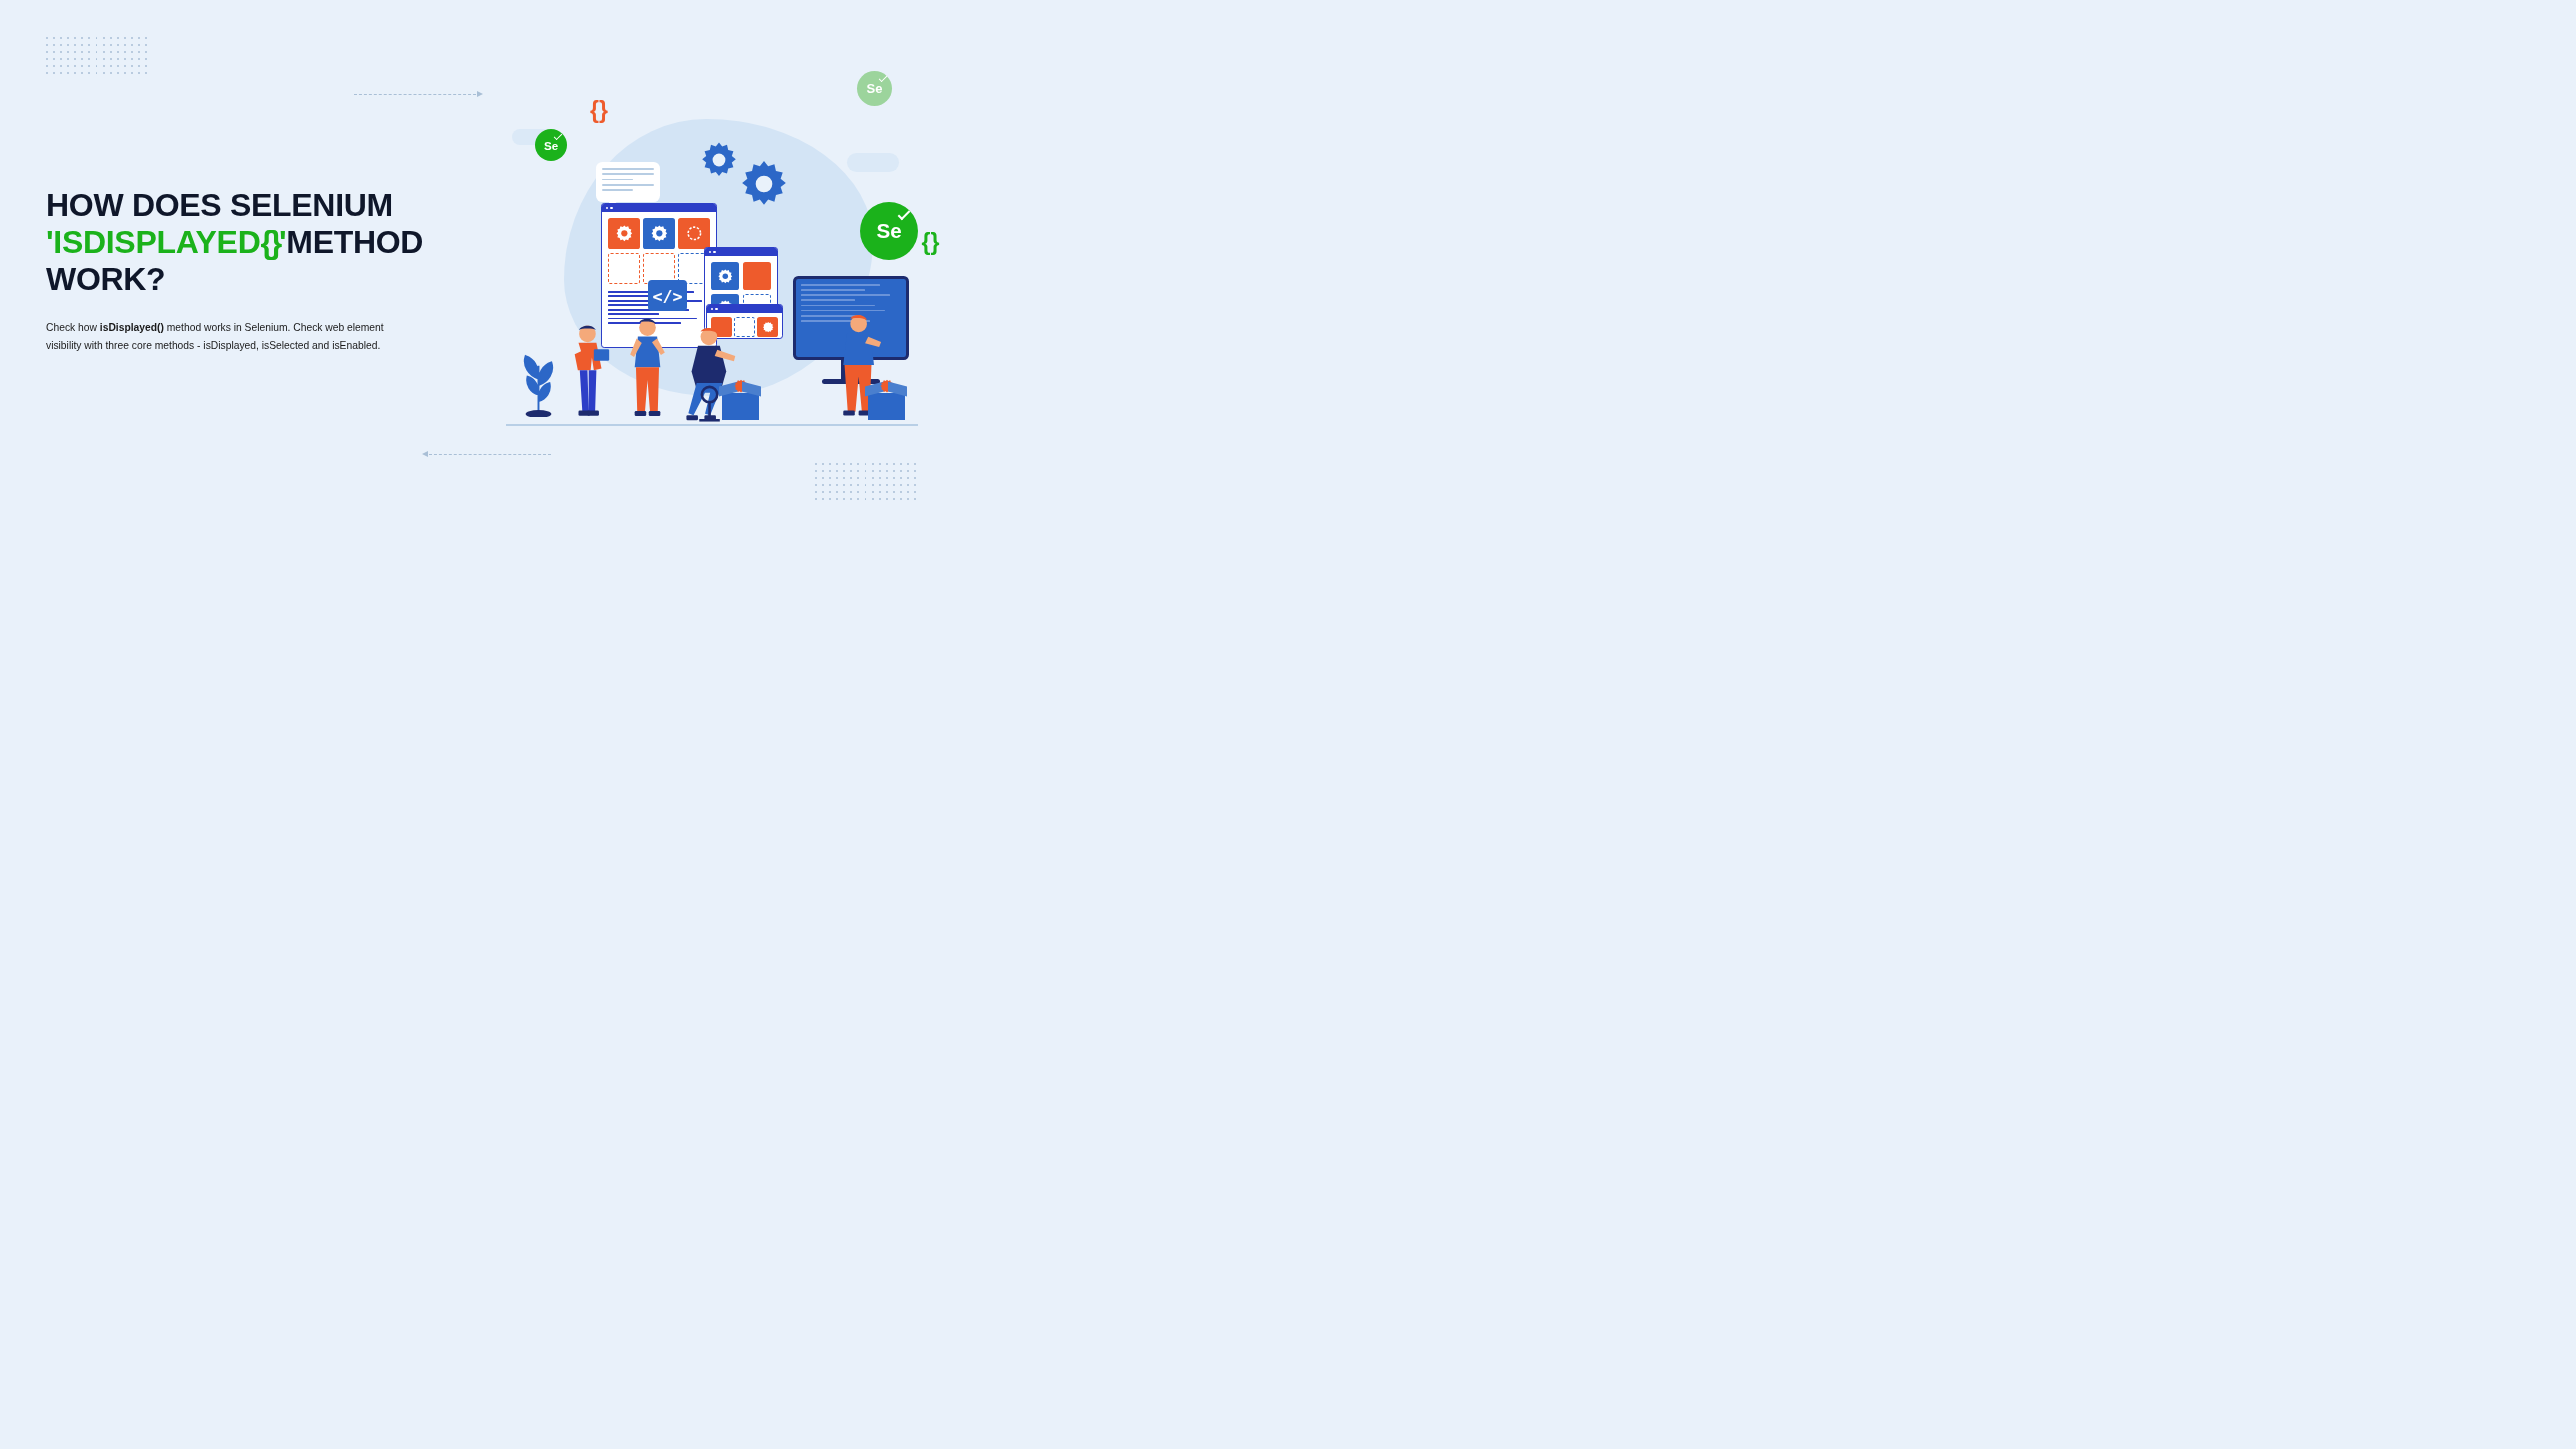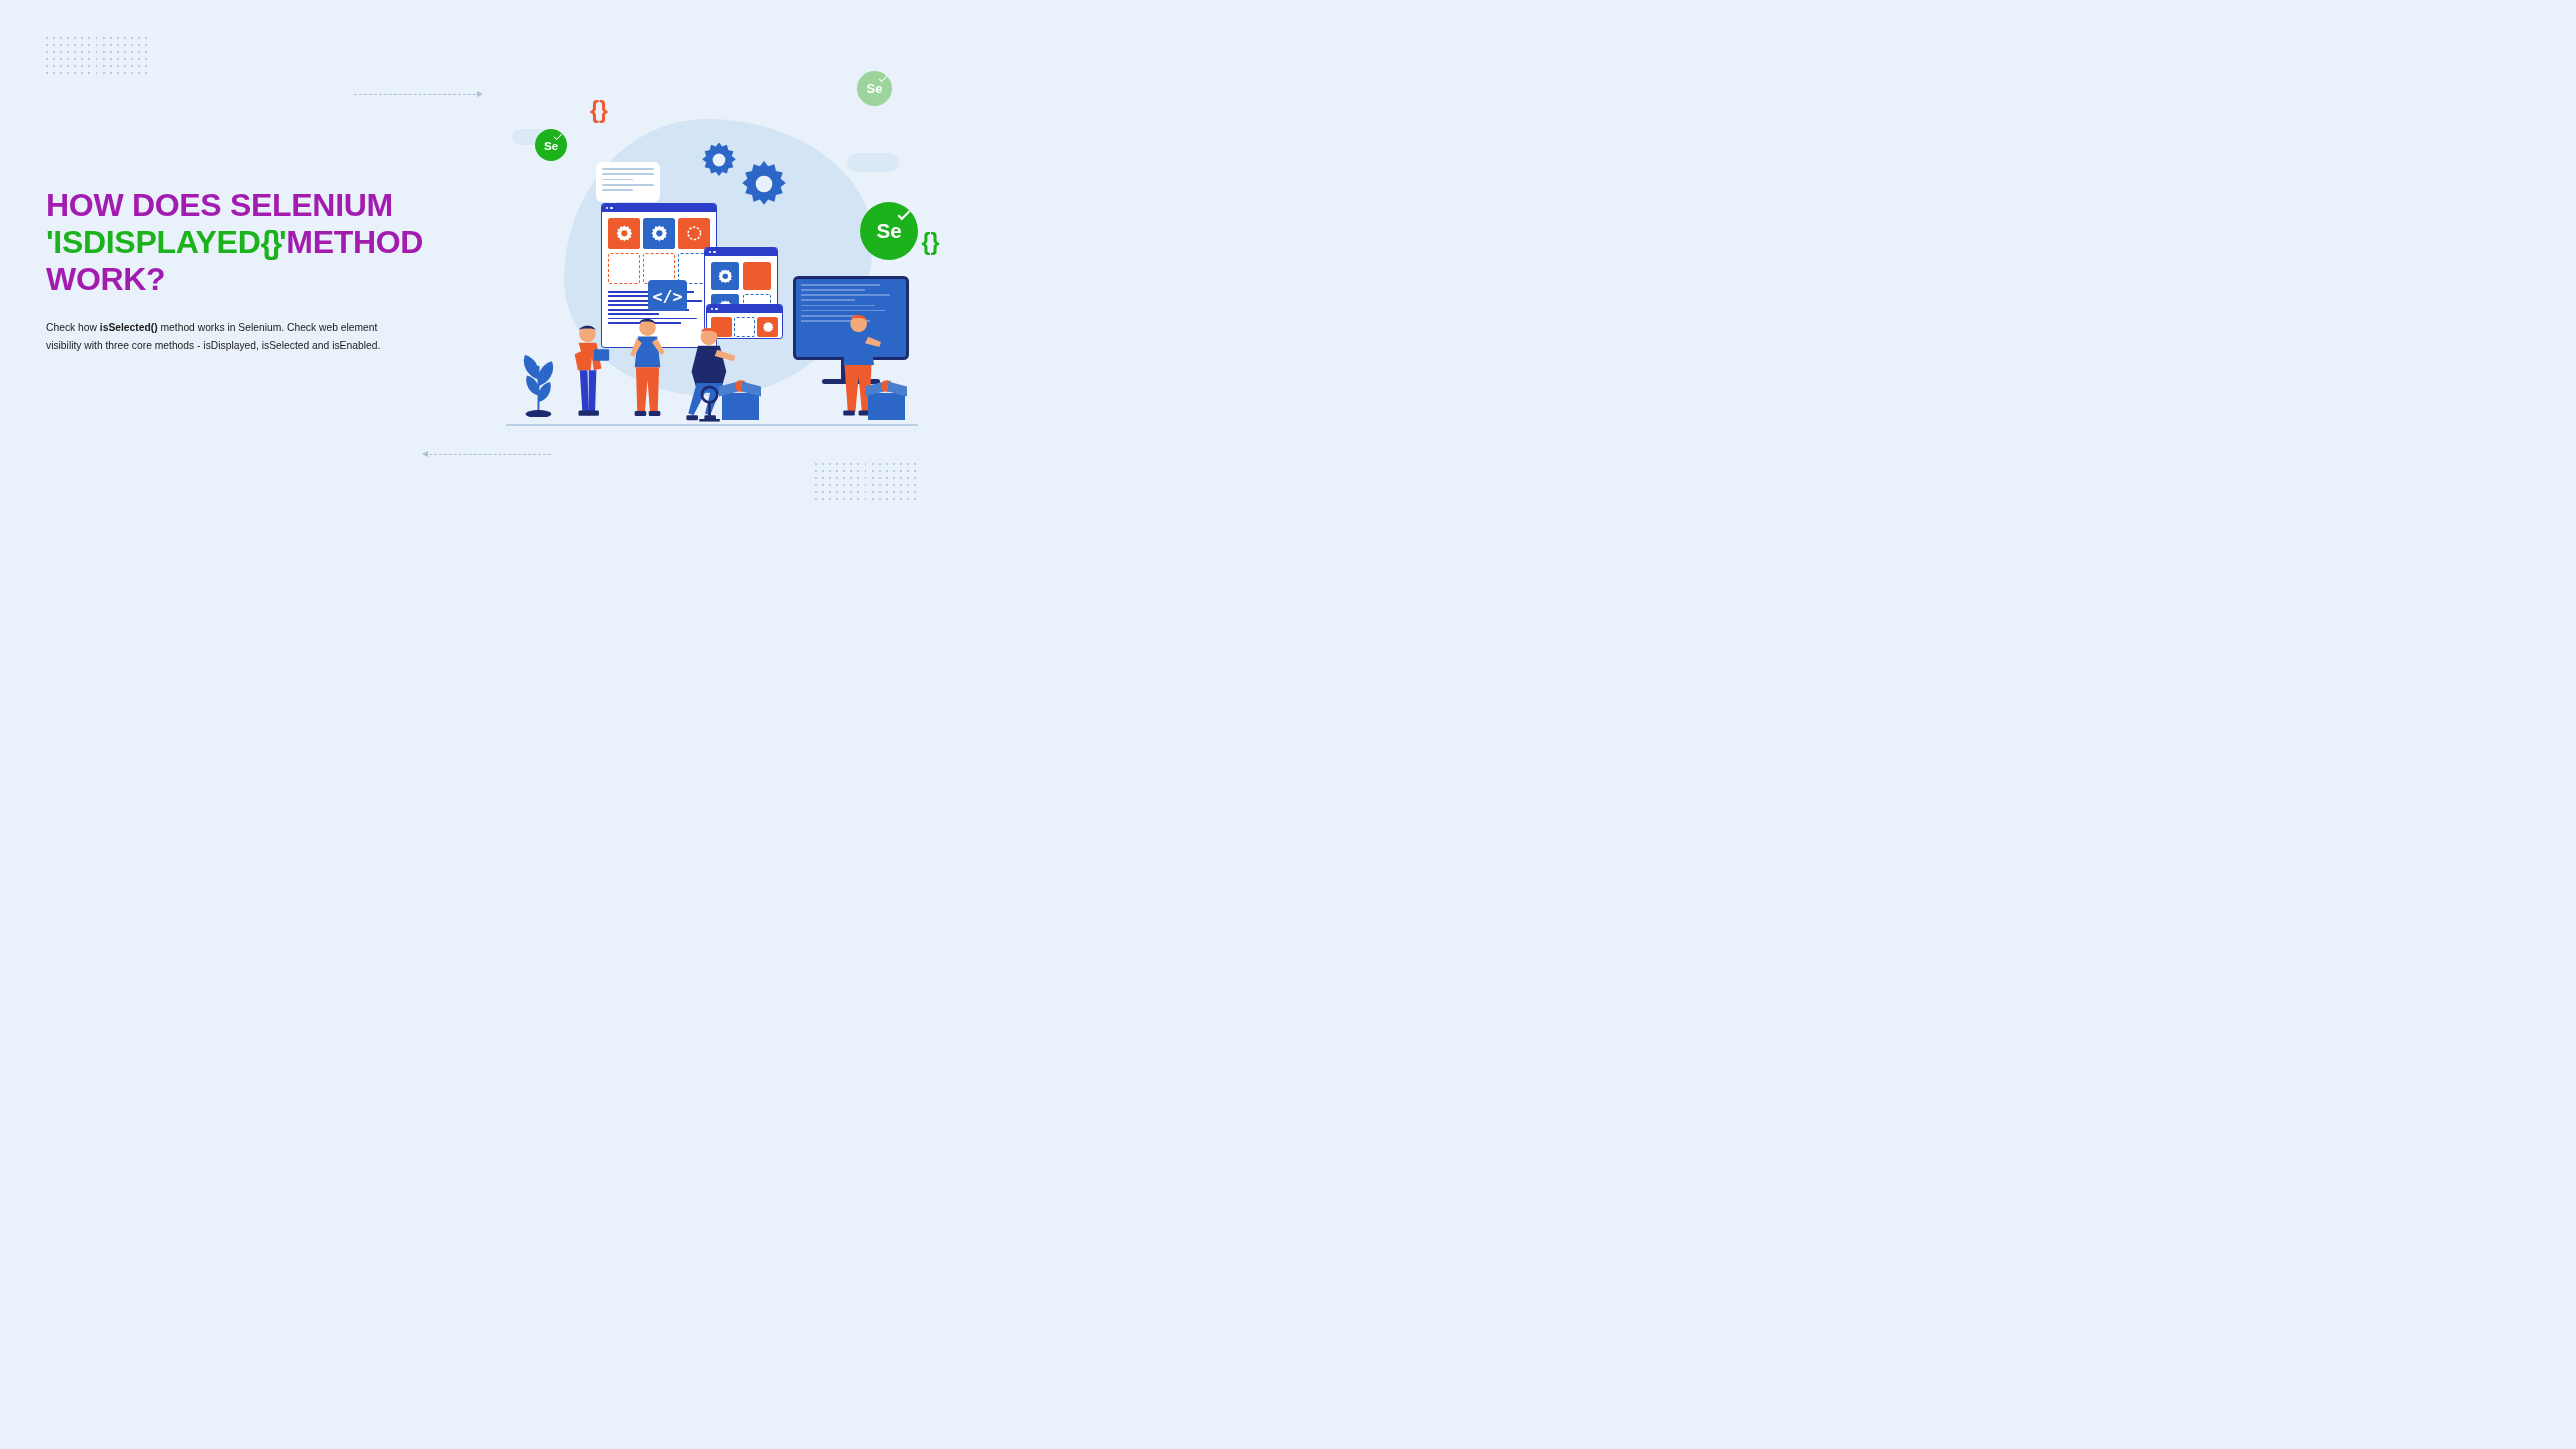--- a/index.html
+++ b/index.html
@@ -60,21 +60,21 @@
   width: 393px;
 }
 .hero-title {
   font-family: "Arial Black", Arial, sans-serif;
   font-weight: 900;
   font-size: 32px;
   line-height: 1.15;
   letter-spacing: -0.3px;
   text-transform: uppercase;
 }
-.hero-title .blue { color: #a21caf; }
+.hero-title .blue { color: #0f172a; }
 .hero-title .green { color: #1bb21b; font-style: normal; }
 .hero-title .green-braces { color: #1bb21b; font-weight: 900; letter-spacing: -3.2px; }
 .subtitle {
   margin-top: 22px;
   font-size: 10.3px;
   line-height: 1.75;
   color: #1a1a1a;
   max-width: 361px;
 }
 .subtitle strong { font-weight: 700; }
@@ -489,21 +489,21 @@
     <div class="head"></div>
 </div>
 
 <div class="content">
   <h1 class="hero-title">
     <span class="blue">HOW DOES SELENIUM</span><br>
     <span class="green">'</span><span class="green">isDISPLAYED</span><span class="green-braces">{}</span><span class="green">'</span><span class="blue">METHOD</span><br>
     <span class="blue">WORK?</span>
   </h1>
   <p class="subtitle">
-    <span>Check how </span><strong>isSelected()</strong><span> method works in Selenium. Check web element visibility with three core methods - isDisplayed, isSelected and isEnabled.</span>
+    <span>Check how </span><strong>isDisplayed()</strong><span> method works in Selenium. Check web element visibility with three core methods - isDisplayed, isSelected and isEnabled.</span>
   </p>
 </div>
 
 <div class="illustration">
   <div class="blob"></div>
   <div class="cloud c1"></div>
   <div class="cloud c2"></div>
 
   <div class="se-badge faded">
     <span>Se</span>

